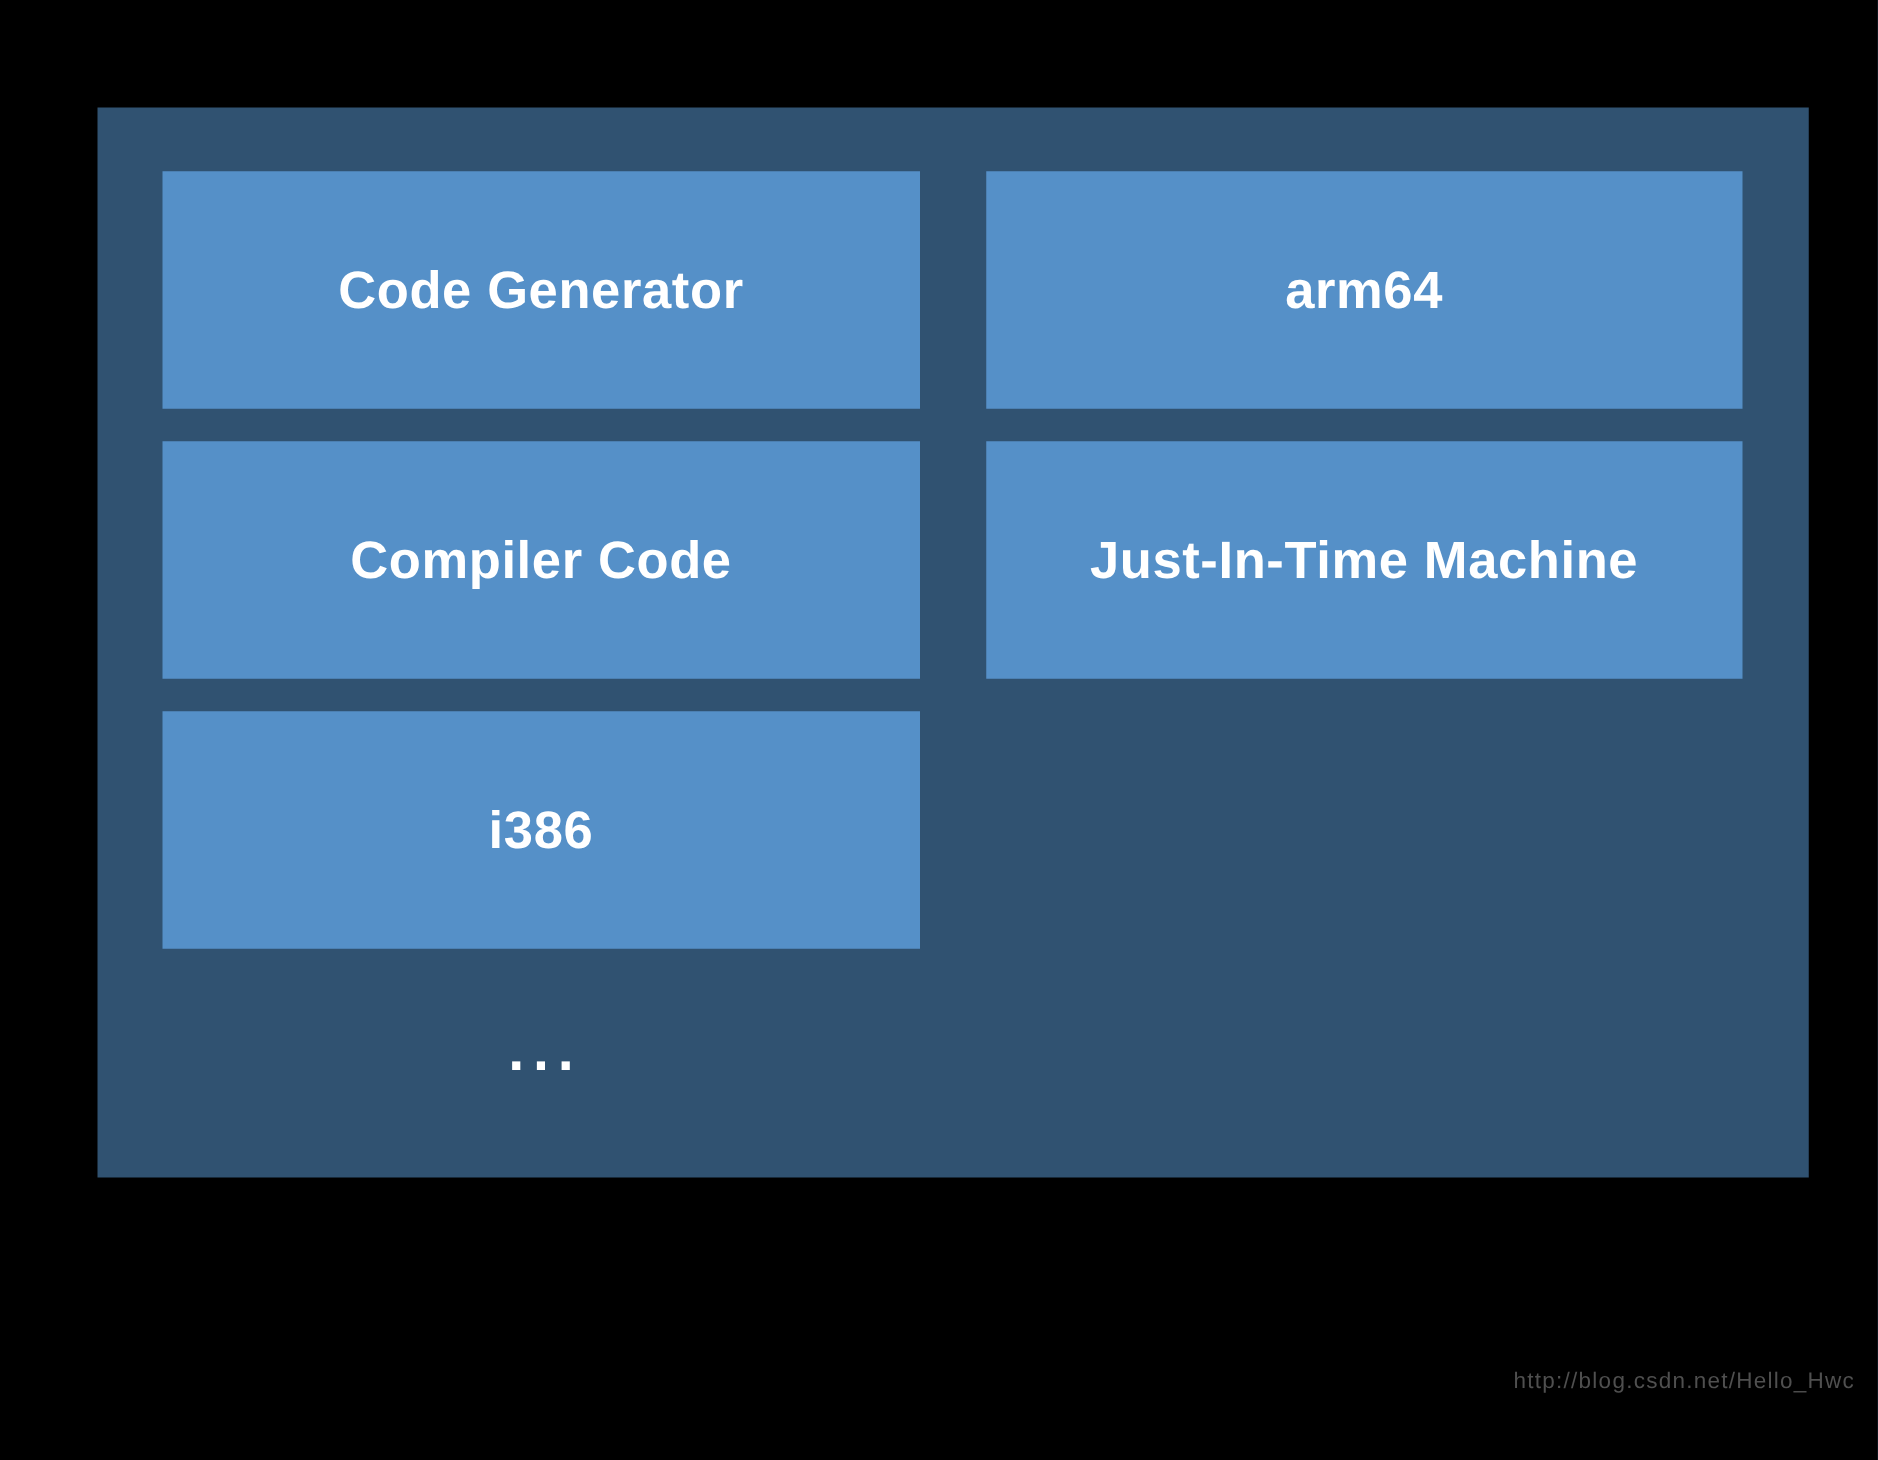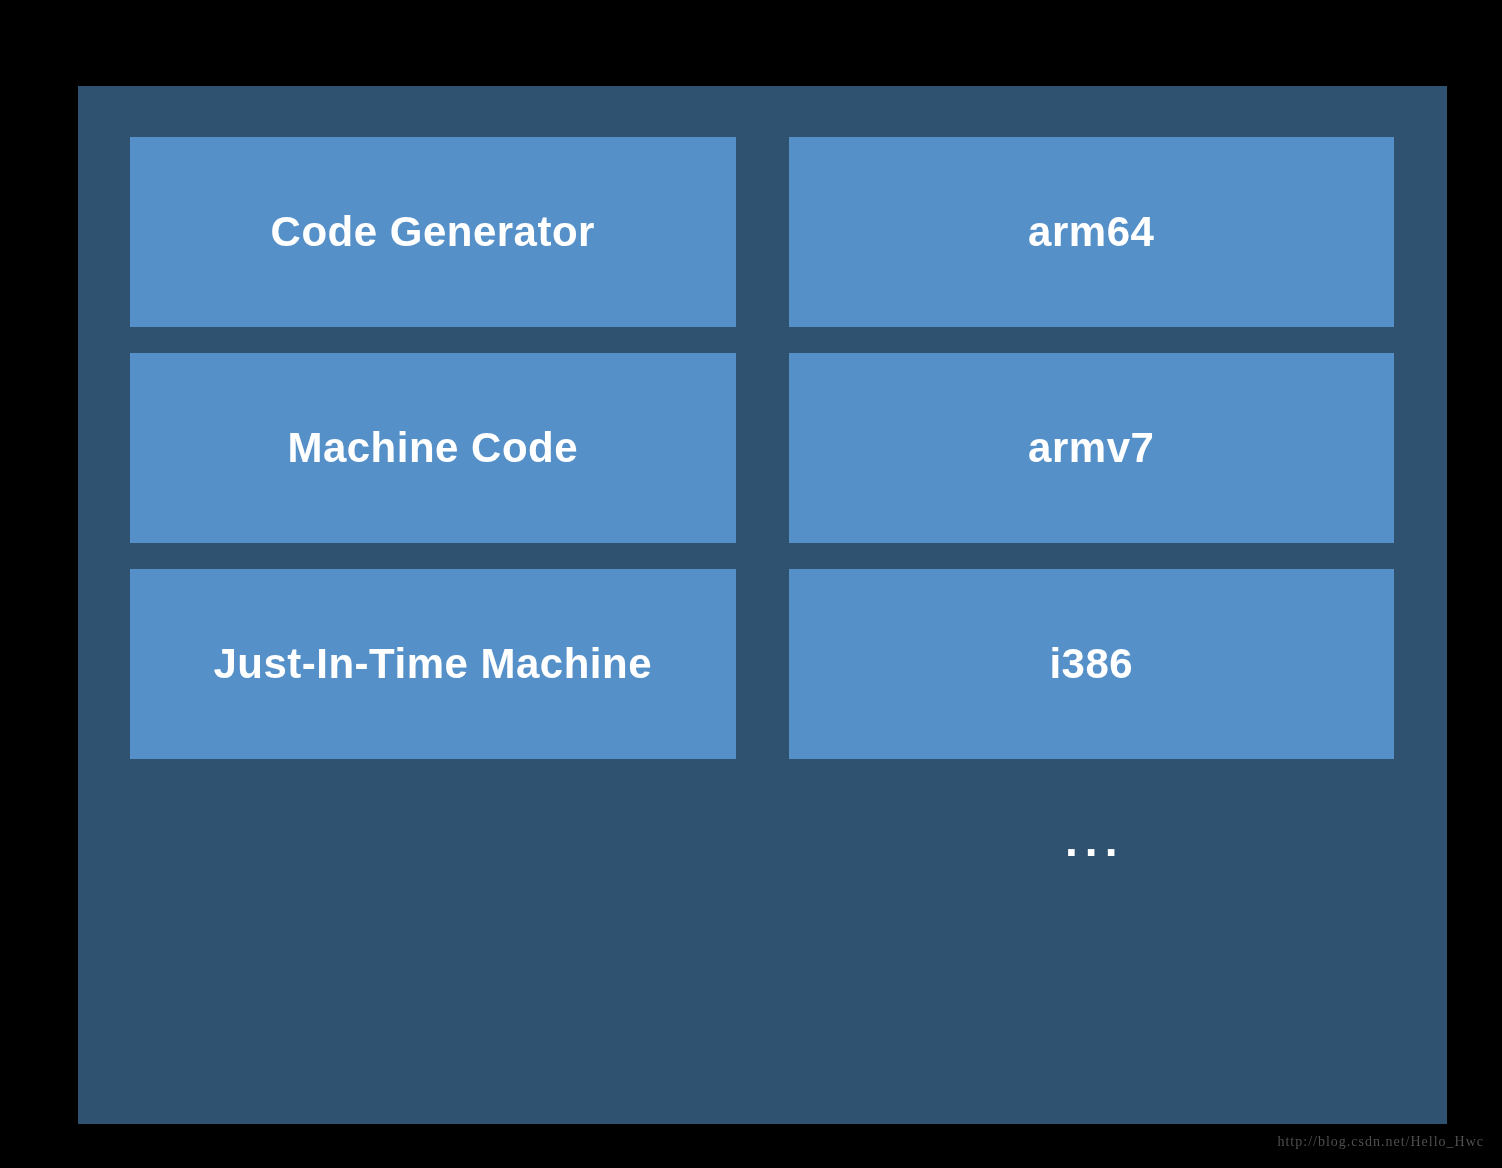--- a/index.html
+++ b/index.html
@@ -16,21 +16,21 @@
     background: var(--background);
     font-family: "Liberation Sans", sans-serif;
     overflow: hidden;
     position: relative;
   }
   .panel {
     position: absolute;
     left: 78px;
     top: 86px;
     width: 1369px;
-    height: 1038px;
+    height: 856px;
     background: var(--panel);
   }
   .grid {
     position: absolute;
     left: 52px;
     top: 51px;
     width: 1264px;
     display: grid;
     grid-template-columns: 1fr 1fr;
     column-gap: 53px;
@@ -61,39 +61,38 @@
     color: var(--label);
     font-size: 46px;
     font-weight: 700;
     letter-spacing: 7px;
     line-height: 0;
     padding-left: 7px; 
   }
   .watermark {
     position: absolute;
     right: 18px;
-    top: 1134px;
+    top: 1094px;
     color: var(--watermark);
-    font-family: Liberation Serif, serif;
-    font-size: 14px;
+    font-family: Liberation Sans, sans-serif;
+    font-size: 18px;
     letter-spacing: 1px;
     white-space: nowrap;
   }
 </style>
 </head>
 <body>
 
 <div class="panel">
   <div class="grid">
 
     <div class="box">Code Generator</div>
     <div class="box">arm64</div>
 
-    <div class="box">Machine Code</div>
-    <div class="box">armv7</div>
+    <div class="box">Compiler Code</div>
 
 
     <div class="box">Just-In-Time Machine</div>
     <div class="box">i386</div>
 
     <div class="spacer-cell"></div>
     <div class="ellipsis-cell">
       <span class="ellipsis">...</span>
     </div>
 

